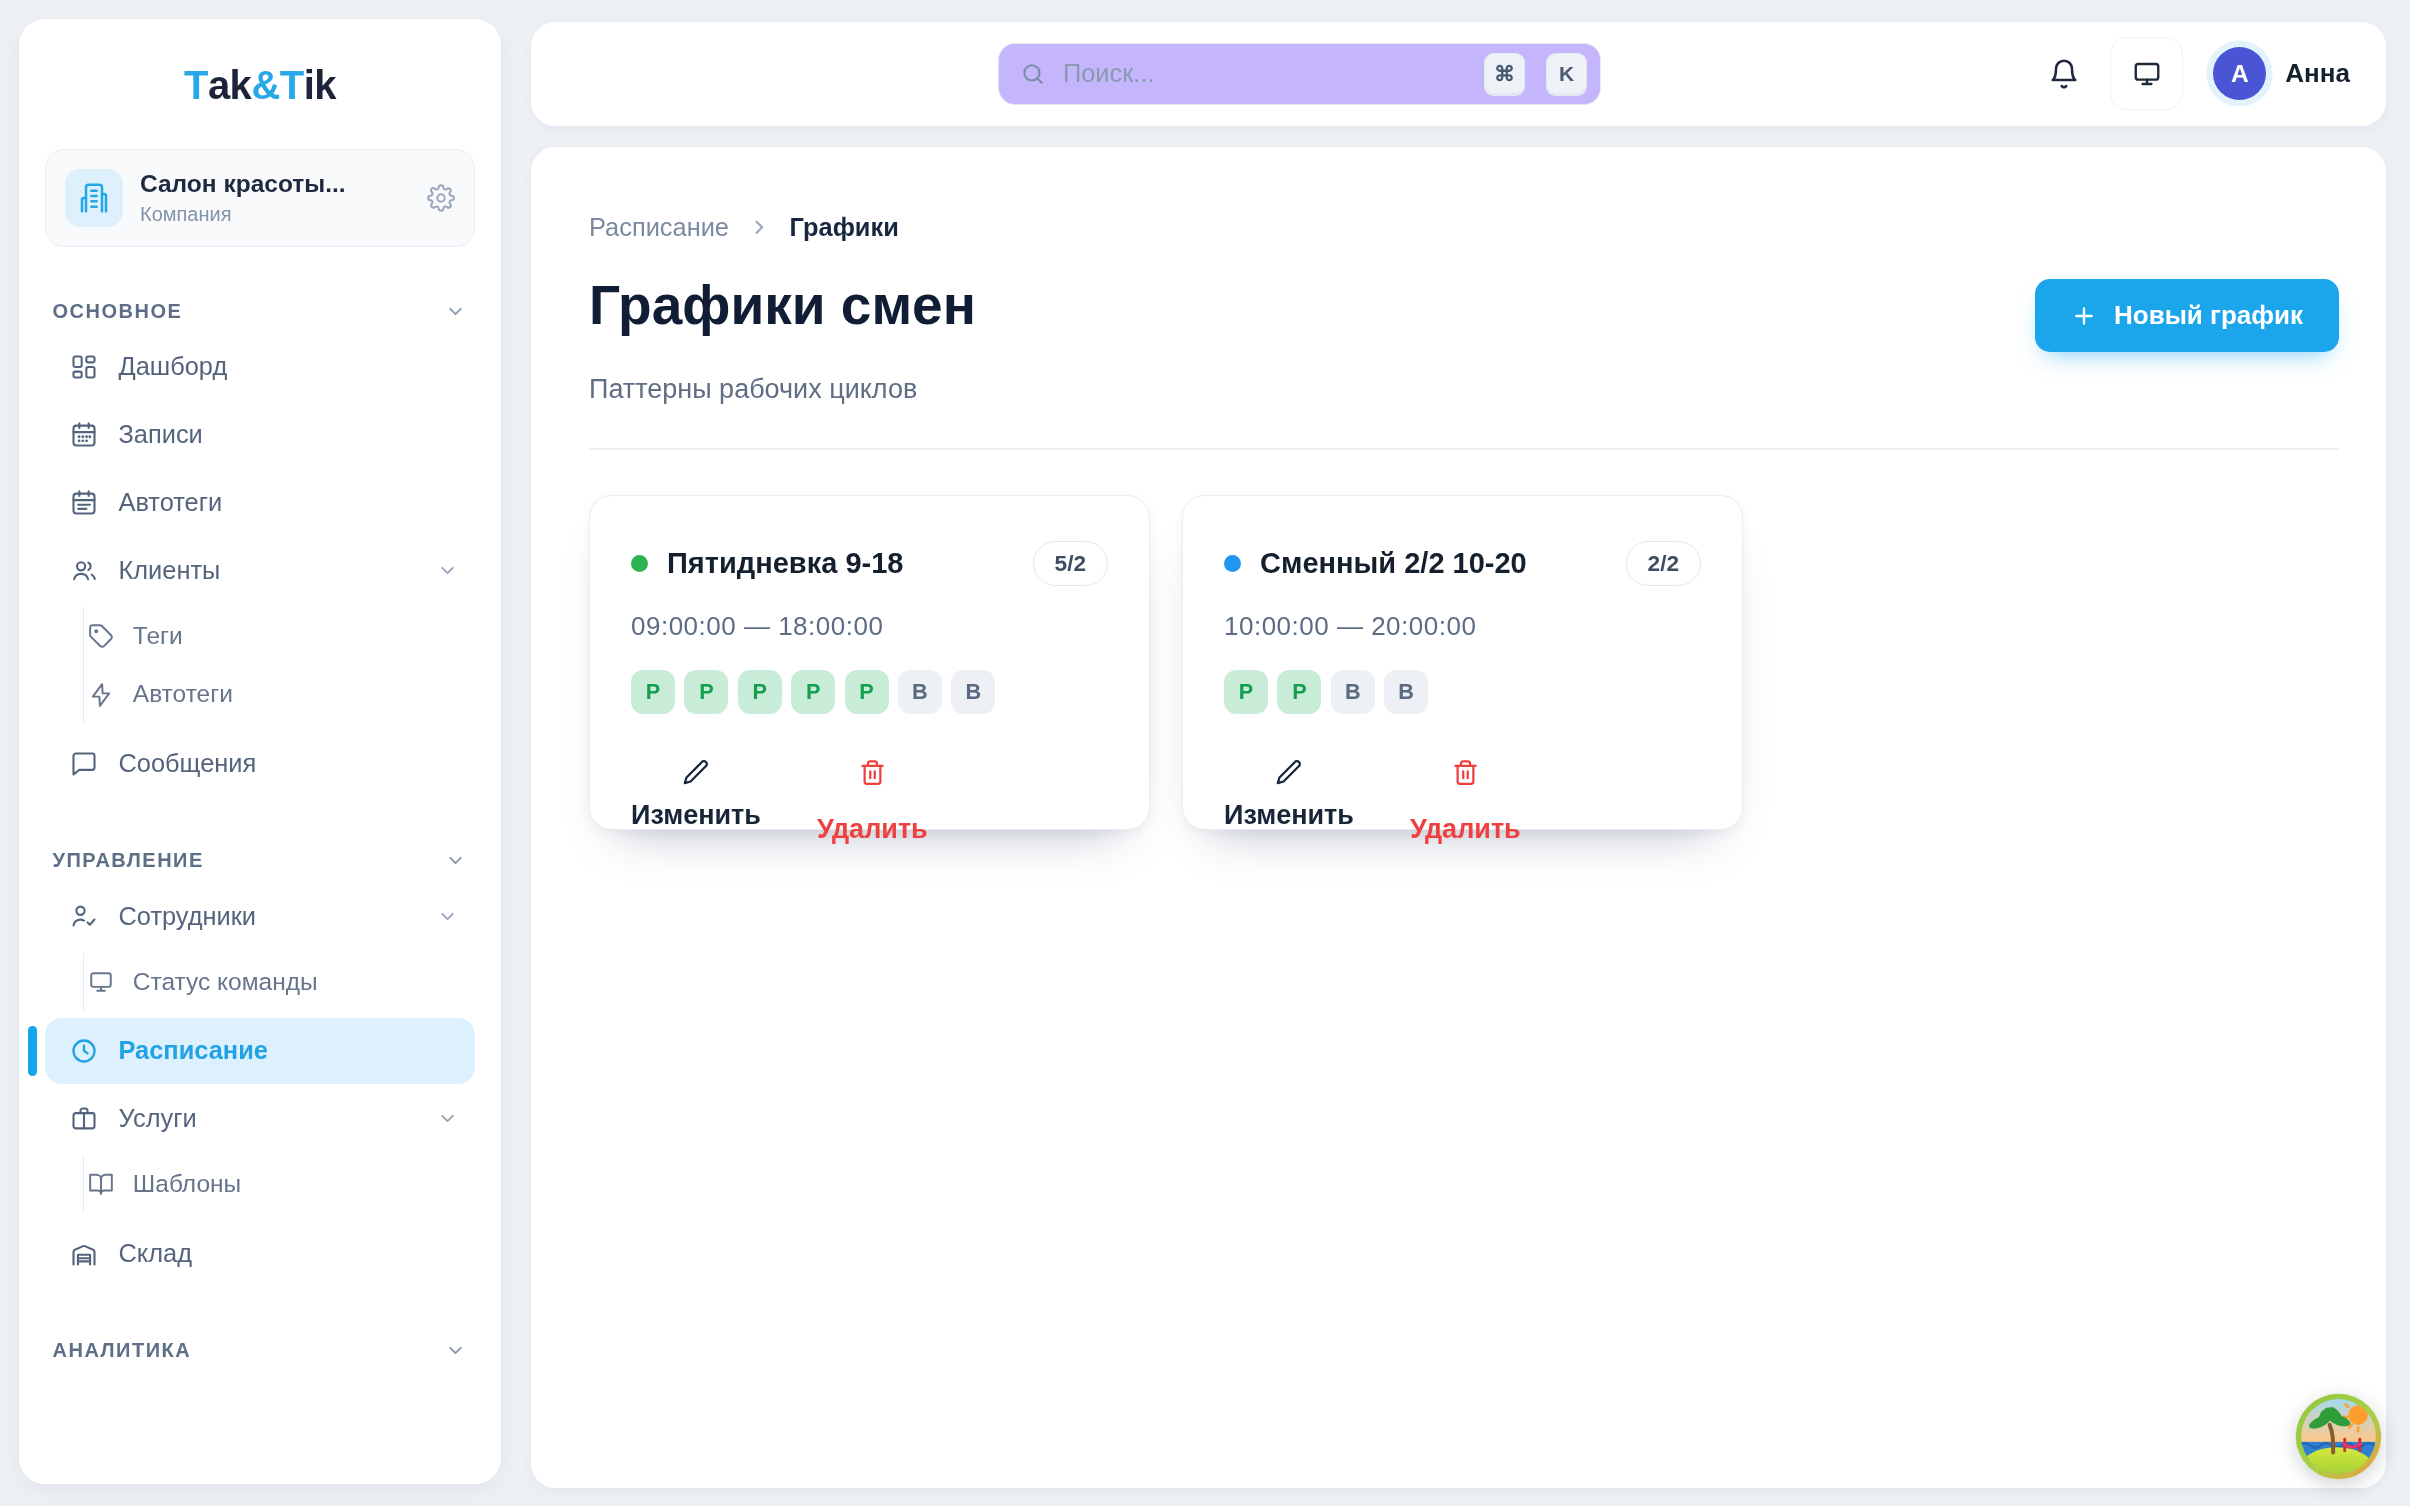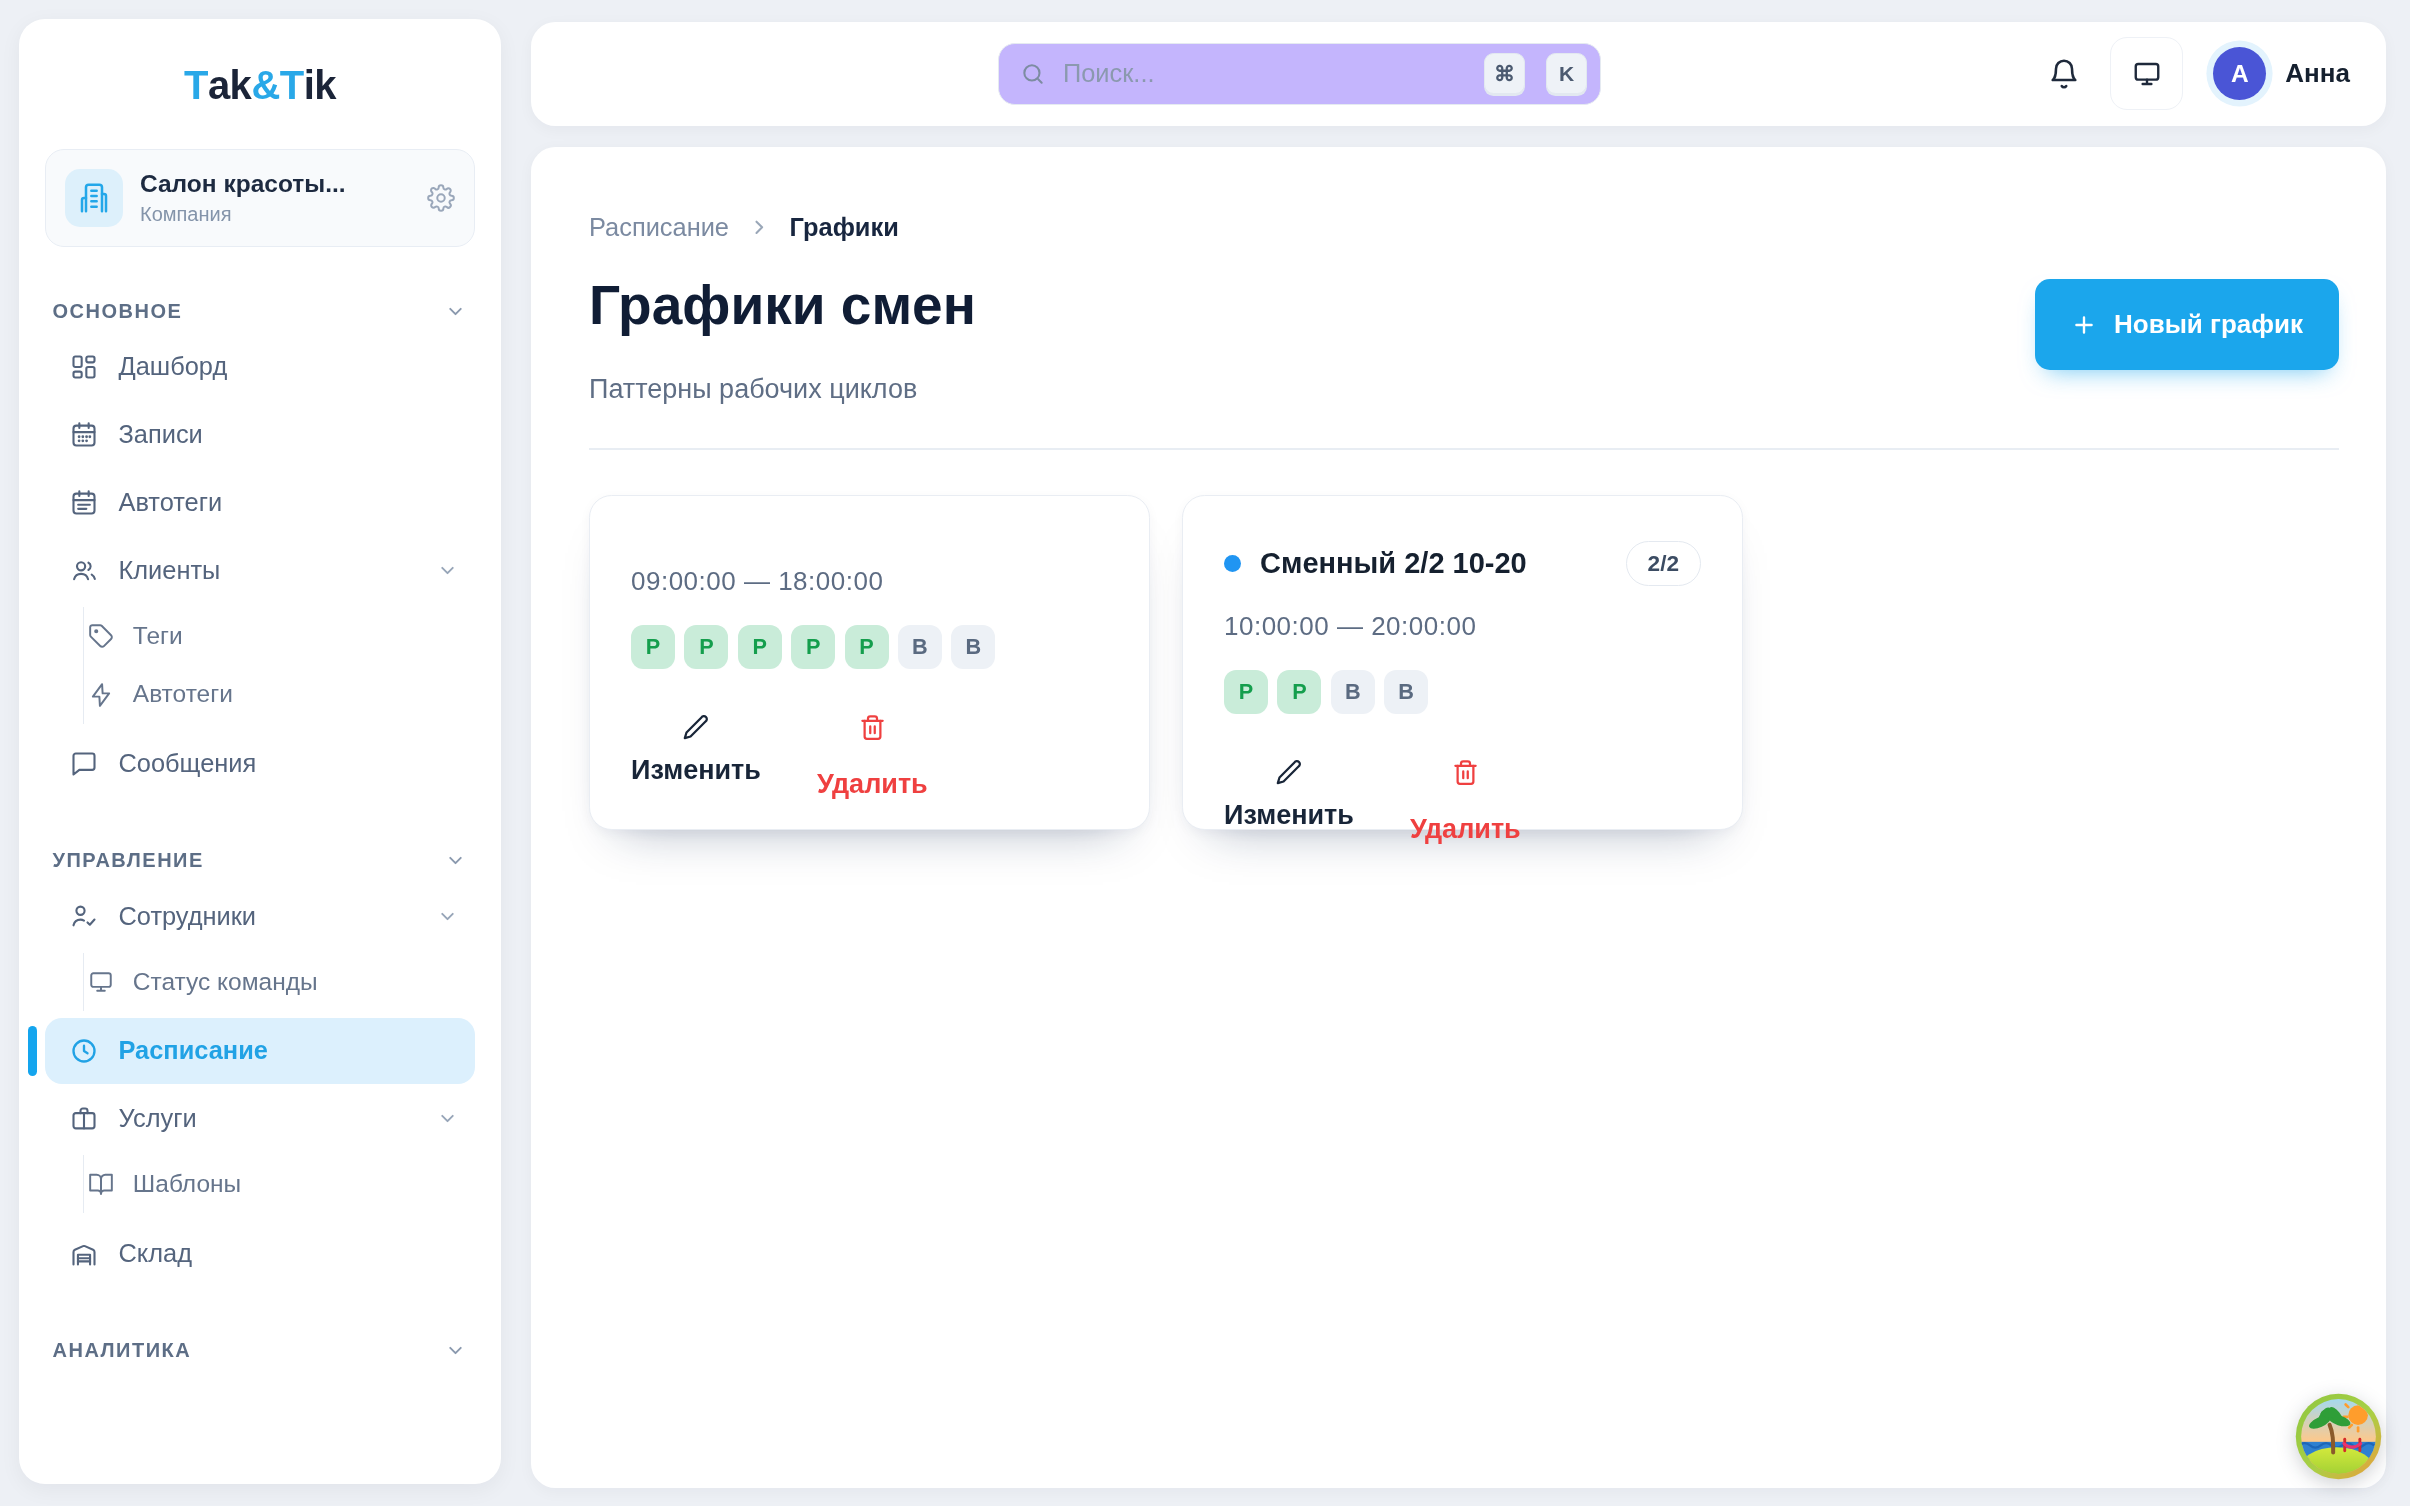--- a/index.html
+++ b/index.html
@@ -113,21 +113,21 @@
   }
   .breadcrumb { margin-top:66px; display:flex; align-items:center; gap:19px; font-size:25.4px; }
   .breadcrumb .parent { color:#7b8aa1; cursor:pointer; }
   .breadcrumb .chev { color:#9aa7b8; } .breadcrumb .chev svg { width:22.6px; height:22.6px; }
   .breadcrumb .current { color:#18263f; font-weight:700; }
   .page-title { margin-top:32px; font-size:55px; font-weight:800; color:#101d35; }
   .page-subtitle { margin-top:19px; font-size:27px; color:#5f6e85; }
   .divider { margin-top:43px; height:1.9px; background:#e8edf3; }
 
   .new-btn {
-    position:absolute; top:132px; right:47px; height:91px; padding:0 36px;
+    position:absolute; top:132px; right:47px; height:73px; padding:0 36px;
     background:#1ba6ec; color:#fff; border:none; border-radius:15px;
     font-size:26px; font-weight:600; font-family:"Liberation Sans",sans-serif;
     display:flex; align-items:center; gap:17px; cursor:pointer;
     box-shadow:0 11.3px 24.5px -11.3px rgba(27,166,236,.65);
   }
   .new-btn .icon svg { width:26px; height:26px; }
 
   .cards-row { margin-top:45px; display:flex; gap:32px; }
   .card {
     width:561px; background:#fff; border:1.4px solid #e9edf3; border-radius:22.6px;
@@ -418,20 +418,25 @@
           <path d="M12 5v14M5 12h14"></path>
         </svg>
     </span>
     <span>Новый график</span>
   </button>
 
   <div class="divider"></div>
 
   <div class="cards-row" id="cards">
       <section class="card">
+    <div class="card-head">
+      <span class="status-dot" style="background:#2eb353"></span>
+      <span class="card-title">Пятидневка 9-18</span>
+      <span class="card-badge">5/2</span>
+    </div>
     <div class="card-time">09:00:00 — 18:00:00</div>
     <div class="chips">
           <span class="chip work">Р</span>
           <span class="chip work">Р</span>
           <span class="chip work">Р</span>
           <span class="chip work">Р</span>
           <span class="chip work">Р</span>
           <span class="chip off">В</span>
           <span class="chip off">В</span>
         </div>

